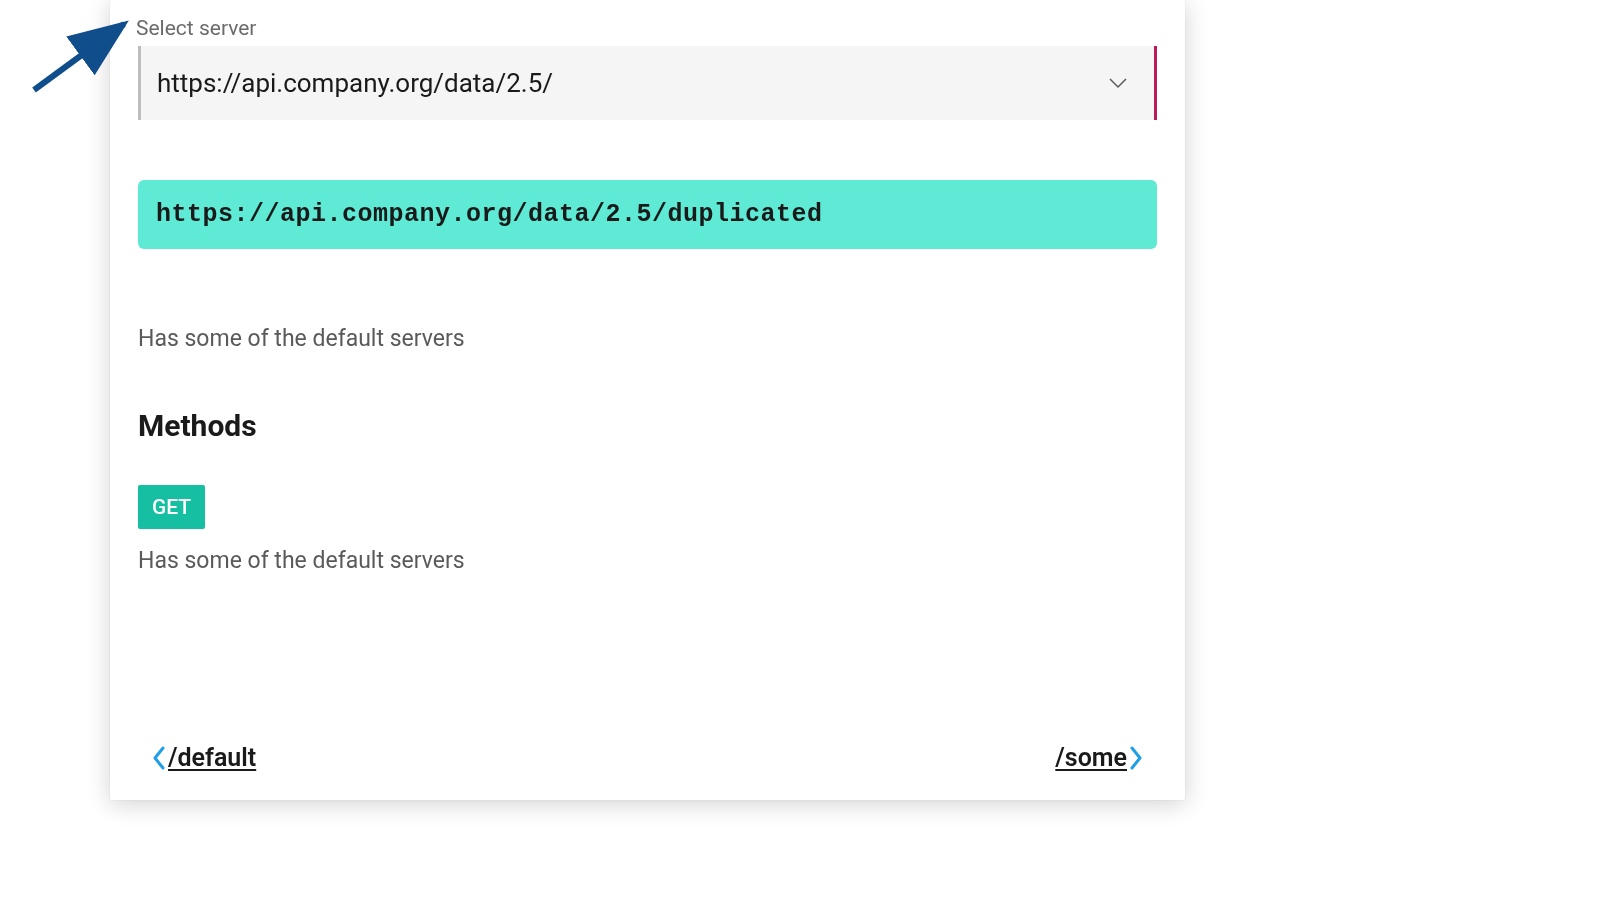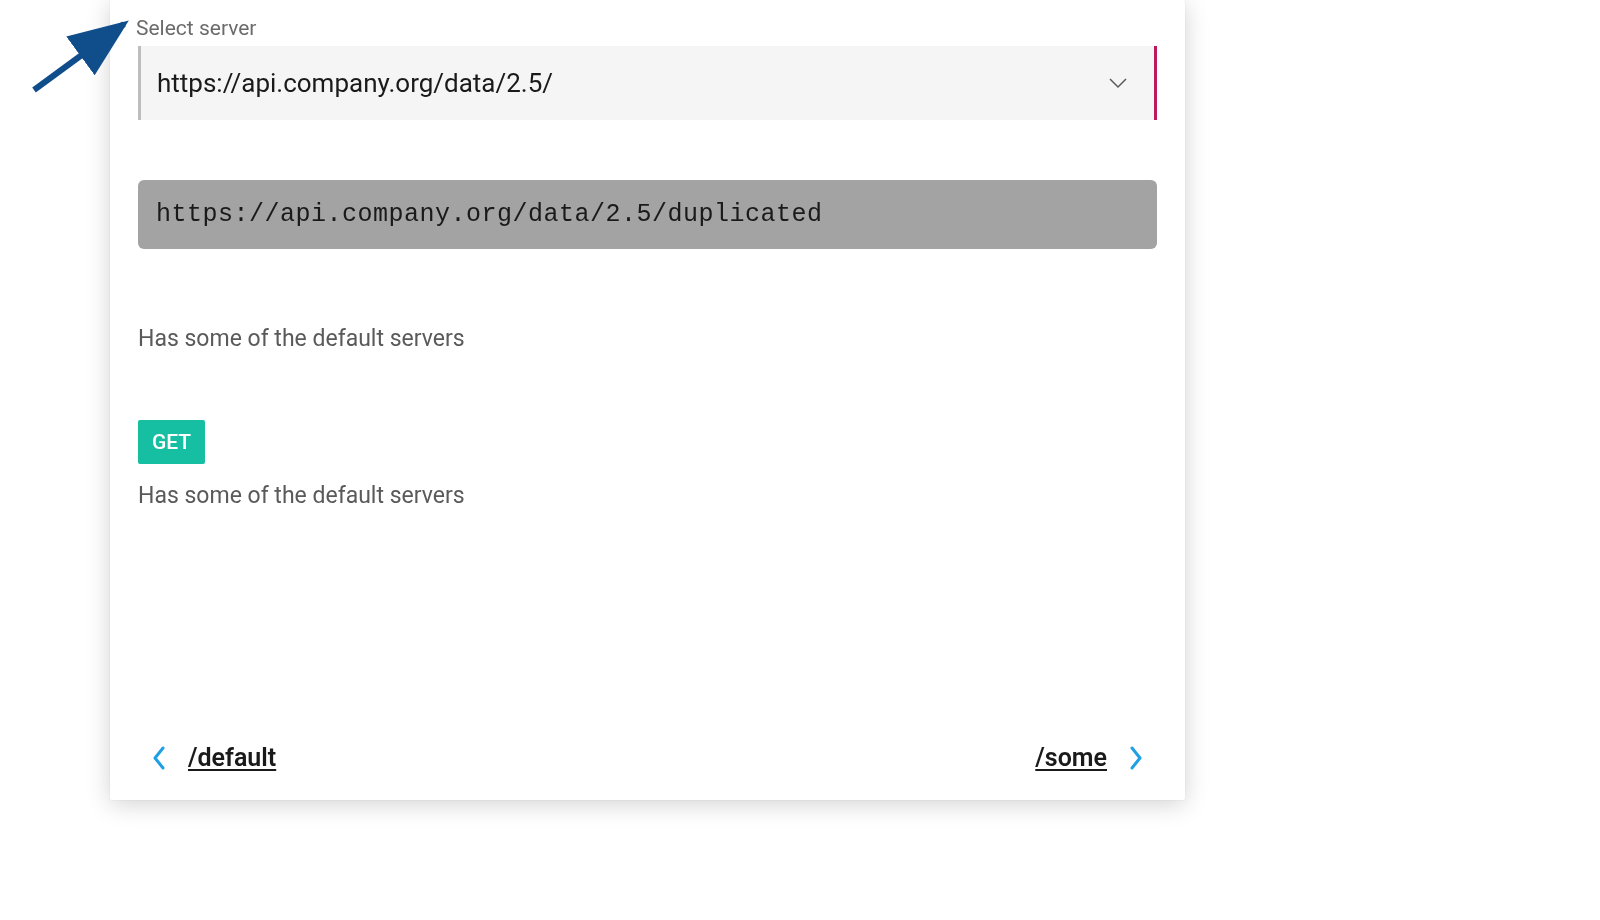--- a/index.html
+++ b/index.html
@@ -57,24 +57,25 @@
       font-weight: 400;
     }
     
     .chevron-down {
       width: 24px;
       height: 24px;
       flex-shrink: 0;
     }
     
     .url-box {
-      background: #a3a3a3;
+      background: #5eead4;
       border-radius: 6px;
       padding: 20px 18px;
       margin-bottom: 76px;
+      font-weight: bold;
     }
     
     .url-text {
       font-family: ui-monospace, SFMono-Regular, "SF Mono", Menlo, Consolas, "Liberation Mono", monospace;
       font-size: 25px;
       color: #1a1a1a;
       letter-spacing: 0.5px;
     }
     
     .description {
@@ -116,21 +117,20 @@
     .nav-footer {
       display: flex;
       align-items: center;
       justify-content: space-between;
       padding: 0 12px;
     }
     
     .nav-link {
       display: flex;
       align-items: center;
-      gap: 20px;
       cursor: pointer;
     }
     
     .nav-link-text {
       font-size: 25px;
       font-weight: 600;
       color: #1a1a1a;
       text-decoration: underline;
       text-underline-offset: 3px;
     }
@@ -162,20 +162,21 @@
       <polyline points="4 8 12 16 20 8"></polyline>
     </svg>
   </div>
 
   <div class="url-box">
     <span class="url-text">https://api.company.org/data/2.5/duplicated</span>
   </div>
 
   <div class="description">Has some of the default servers</div>
 
+  <h2 class="methods-heading">Methods</h2>
 
   <div>
     <span class="method-badge">GET</span>
     <div class="method-desc">Has some of the default servers</div>
   </div>
 
   <div class="spacer"></div>
 
   <div class="nav-footer">
     <div class="nav-link">

